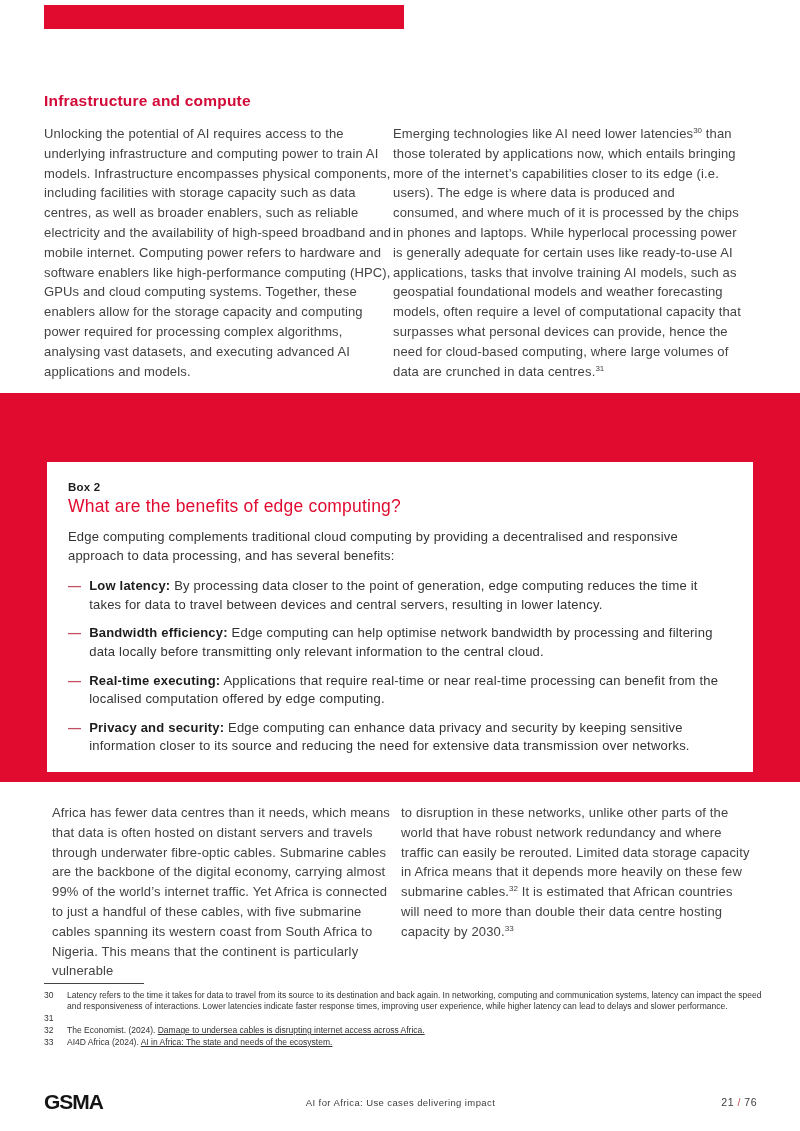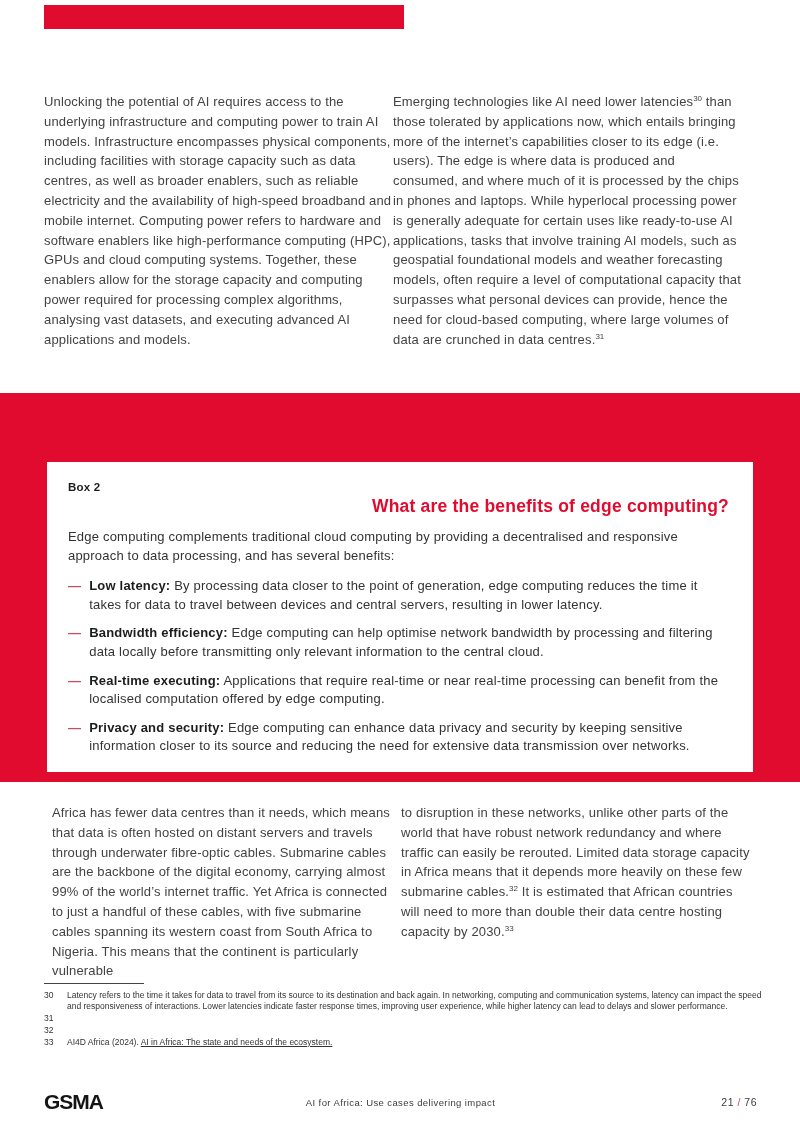--- a/index.html
+++ b/index.html
@@ -14,21 +14,21 @@
   .section-heading{margin:0 0 14px 0;font-size:15.5px;font-weight:bold;color:#d20a38;letter-spacing:0.2px;}
   .cols{display:flex;}
   .col{width:349px;}
   .body-p{margin:0;font-size:13px;line-height:19.8px;letter-spacing:0.15px;color:#434343;}
   sup.fnref{font-size:8px;line-height:0;vertical-align:super;letter-spacing:0;}
   
   .band{position:absolute;left:0;top:393px;width:800px;height:389px;background:#e00b2f;}
   .callout{position:absolute;left:47px;top:44px;width:706px;min-height:308px;background:#ffffff;
     box-sizing:border-box;padding:19px 24px 16px 21px;margin-top:25px;}
   .box-label{margin:0;font-size:11.5px;font-weight:bold;color:#1d1d1d;letter-spacing:0.2px;}
-  .box-title{margin:3px 0 0 0;font-size:17.5px;font-weight:bold;color:#e00b2f;letter-spacing:0.2px;text-align:right;}
+  .box-title{margin:3px 0 0 0;font-size:17.5px;font-weight:normal;color:#e00b2f;letter-spacing:0.2px;}
   .box-intro{margin:11px 0 0 0;font-size:13px;line-height:18.6px;letter-spacing:0.2px;color:#333333;}
   .benefits{margin:12px 0 0 0;padding:0;list-style:none;}
   .benefit{display:flex;gap:8px;margin:0 0 10px 0;font-size:13px;line-height:18.6px;letter-spacing:0.2px;color:#333333;}
   .benefit:last-child{margin-bottom:0;}
   .dash{flex:0 0 13px;color:#c25065;font-weight:bold;}
   .benefit b{color:#1d1d1d;}
   
   .content-bottom{position:absolute;left:52px;top:803px;width:713px;}
   
   .footnotes{position:absolute;left:44px;top:983px;width:722px;}
@@ -44,20 +44,21 @@
   .slash{color:#bf4a50;}
 </style>
 </head>
 <body>
 
 <div class="page">
 
   <div class="top-bar"></div>
 
   <div class="content-top">
+    <h1 class="section-heading">Infrastructure and compute</h1>
     <div class="cols">
       <div class="col">
         <p class="body-p">Unlocking the potential of AI requires access to the underlying infrastructure and computing power to train AI models. Infrastructure encompasses physical components, including facilities with storage capacity such as data centres, as well as broader enablers, such as reliable electricity and the availability of high-speed broadband and mobile internet. Computing power refers to hardware and software enablers like high-performance computing (HPC), GPUs and cloud computing systems. Together, these enablers allow for the storage capacity and computing power required for processing complex algorithms, analysing vast datasets, and executing advanced AI applications and models.</p>
       </div>
       <div class="col">
         <p class="body-p"><span>Emerging technologies like AI need lower latencies</span><sup class="fnref">30</sup><span> than those tolerated by applications now, which entails bringing more of the internet’s capabilities closer to its edge (i.e. users). The edge is where data is produced and consumed, and where much of it is processed by the chips in phones and laptops. While hyperlocal processing power is generally adequate for certain uses like ready-to-use AI applications, tasks that involve training AI models, such as geospatial foundational models and weather forecasting models, often require a level of computational capacity that surpasses what personal devices can provide, hence the need for cloud-based computing, where large volumes of data are crunched in data centres.</span><sup class="fnref">31</sup></p>
       </div>
     </div>
   </div>
 
@@ -102,20 +103,21 @@
     <div class="fn-rule"></div>
     <div class="fn-row">
       <span class="fn-num">30</span>
       <span>Latency refers to the time it takes for data to travel from its source to its destination and back again. In networking, computing and communication systems, latency can impact the speed and responsiveness of interactions. Lower latencies indicate faster response times, improving user experience, while higher latency can lead to delays and slower performance.</span>
     </div>
     <div class="fn-row">
       <span class="fn-num">31</span>
     </div>
     <div class="fn-row">
       <span class="fn-num">32</span>
+      <span><span>The Economist. (2024). </span><span class="fn-link">Damage to undersea cables is disrupting internet access across Africa.</span></span>
     </div>
     <div class="fn-row">
       <span class="fn-num">33</span>
       <span><span>AI4D Africa (2024). </span><span class="fn-link">AI in Africa: The state and needs of the ecosystem.</span></span>
     </div>
   </div>
 
   <div class="footer">
     <span class="logo">GSMA</span>
     <span class="doc-title">AI for Africa: Use cases delivering impact</span>

